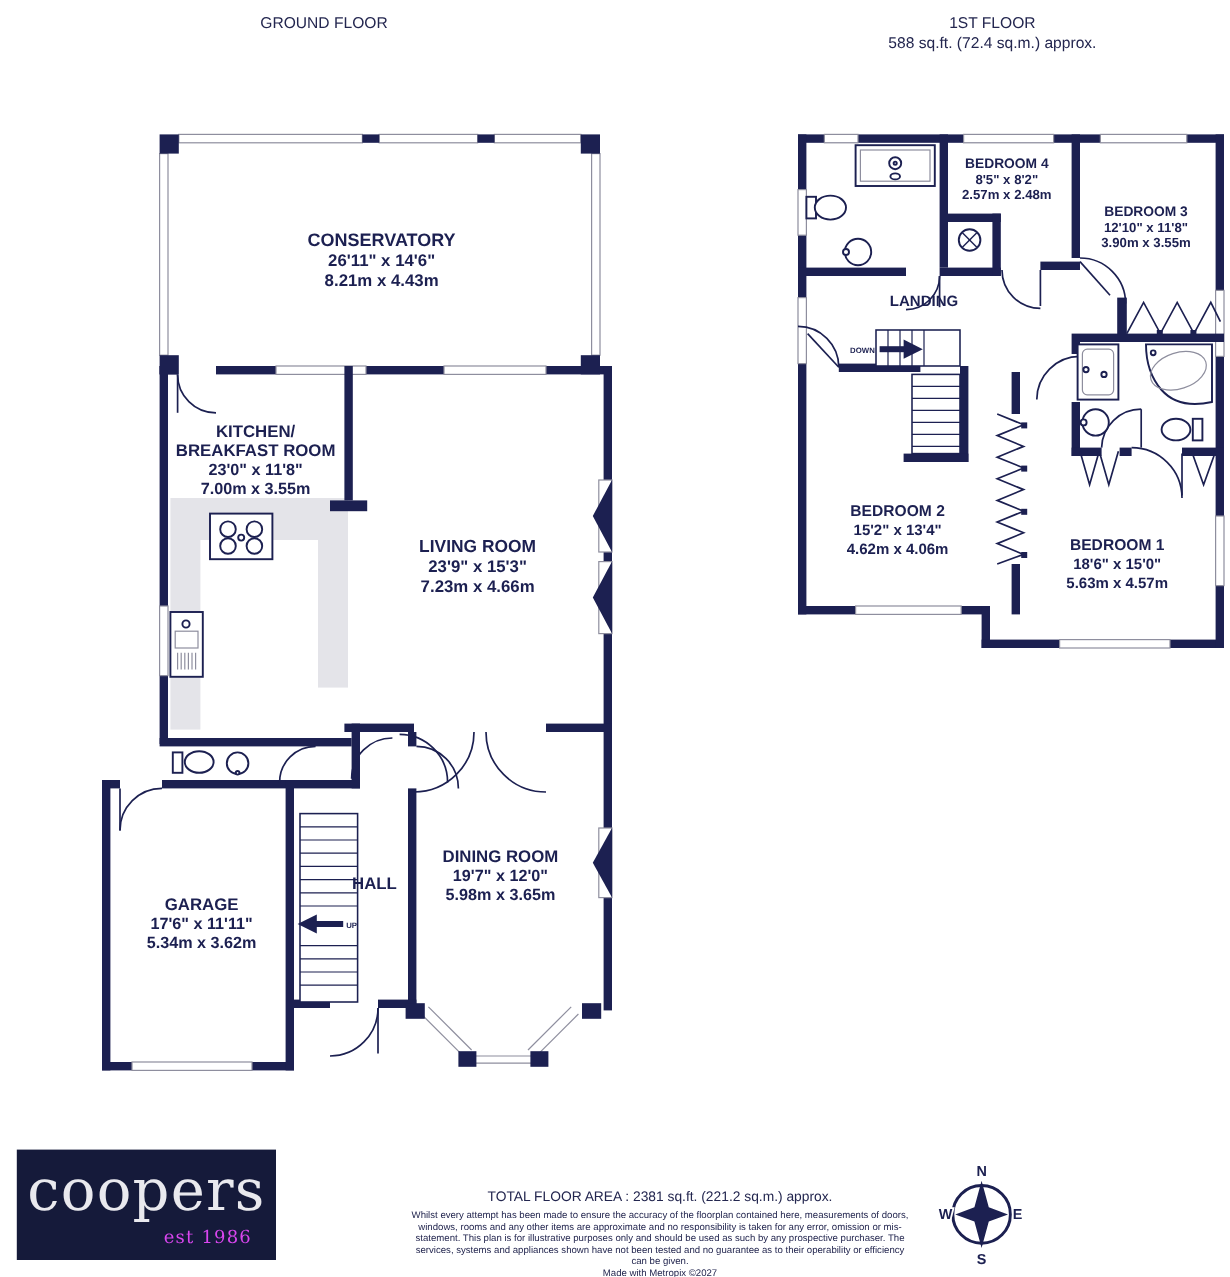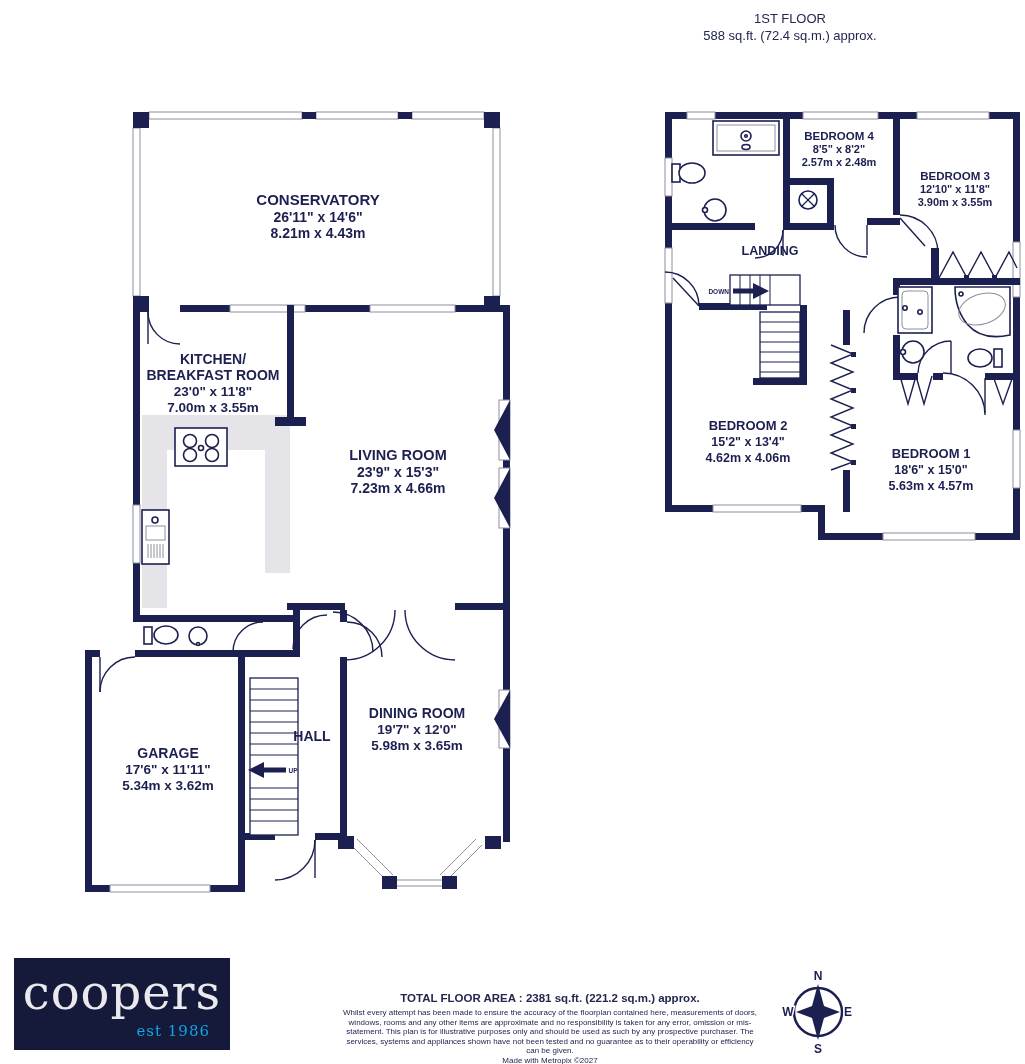--- a/index.html
+++ b/index.html
@@ -26,35 +26,36 @@
   .logo-box{
     position:absolute;left:14px;top:958px;width:216px;height:92px;
     background:#151a3a;overflow:hidden;
   }
   .logo-word{
     font-family:"DejaVu Serif", serif;font-size:48px;color:#e9e9ee;
     text-align:center;margin-top:4px;letter-spacing:1px;line-height:60px;
   }
   .logo-tag{
     position:absolute;right:20px;bottom:10px;font-family:"DejaVu Serif", serif;
-    font-size:15px;color:#0ea5e9;letter-spacing:1px;
+    font-size:15px;color:#d946ef;letter-spacing:1px;
   }
   .footer-text{position:absolute;left:340px;top:992px;width:420px;text-align:center;}
-  .total-area{font-size:11.5px;margin:0 0 4px 0;color:#23264f;font-weight:bold;}
+  .total-area{font-size:11.5px;margin:0 0 4px 0;color:#23264f;}
   .disclaimer{font-size:8px;line-height:9.5px;margin:0;color:#23264f;}
   .credit{font-size:8px;line-height:10px;margin:0;color:#23264f;}
   .compass{position:absolute;left:778px;top:958px;}
   .compass text{font-weight:bold;font-size:12px;paint-order:stroke;stroke:#ffffff;stroke-width:3px;}
 </style>
 </head>
 <body>
 
 <div class="floor-header" style="left:100px;top:10px;width:340px;">
+  <div>GROUND FLOOR</div>
 </div>
-<div class="floor-header" style="left:640px;top:10px;width:300px;">
+<div class="floor-header" style="left:677px;top:10px;width:300px;">
   <div>1ST FLOOR</div>
   <div>588 sq.ft. (72.4 sq.m.) approx.</div>
 </div>
 
 <svg class="plan" style="left:80px;top:100px;" width="440" height="800" viewBox="0 0 440 800">
 
   <g>
     <rect class="counter" x="62" y="315" width="148" height="35"></rect>
     <rect class="counter" x="62" y="350" width="25" height="158"></rect>
     <rect class="counter" x="185" y="325" width="25" height="148"></rect>

